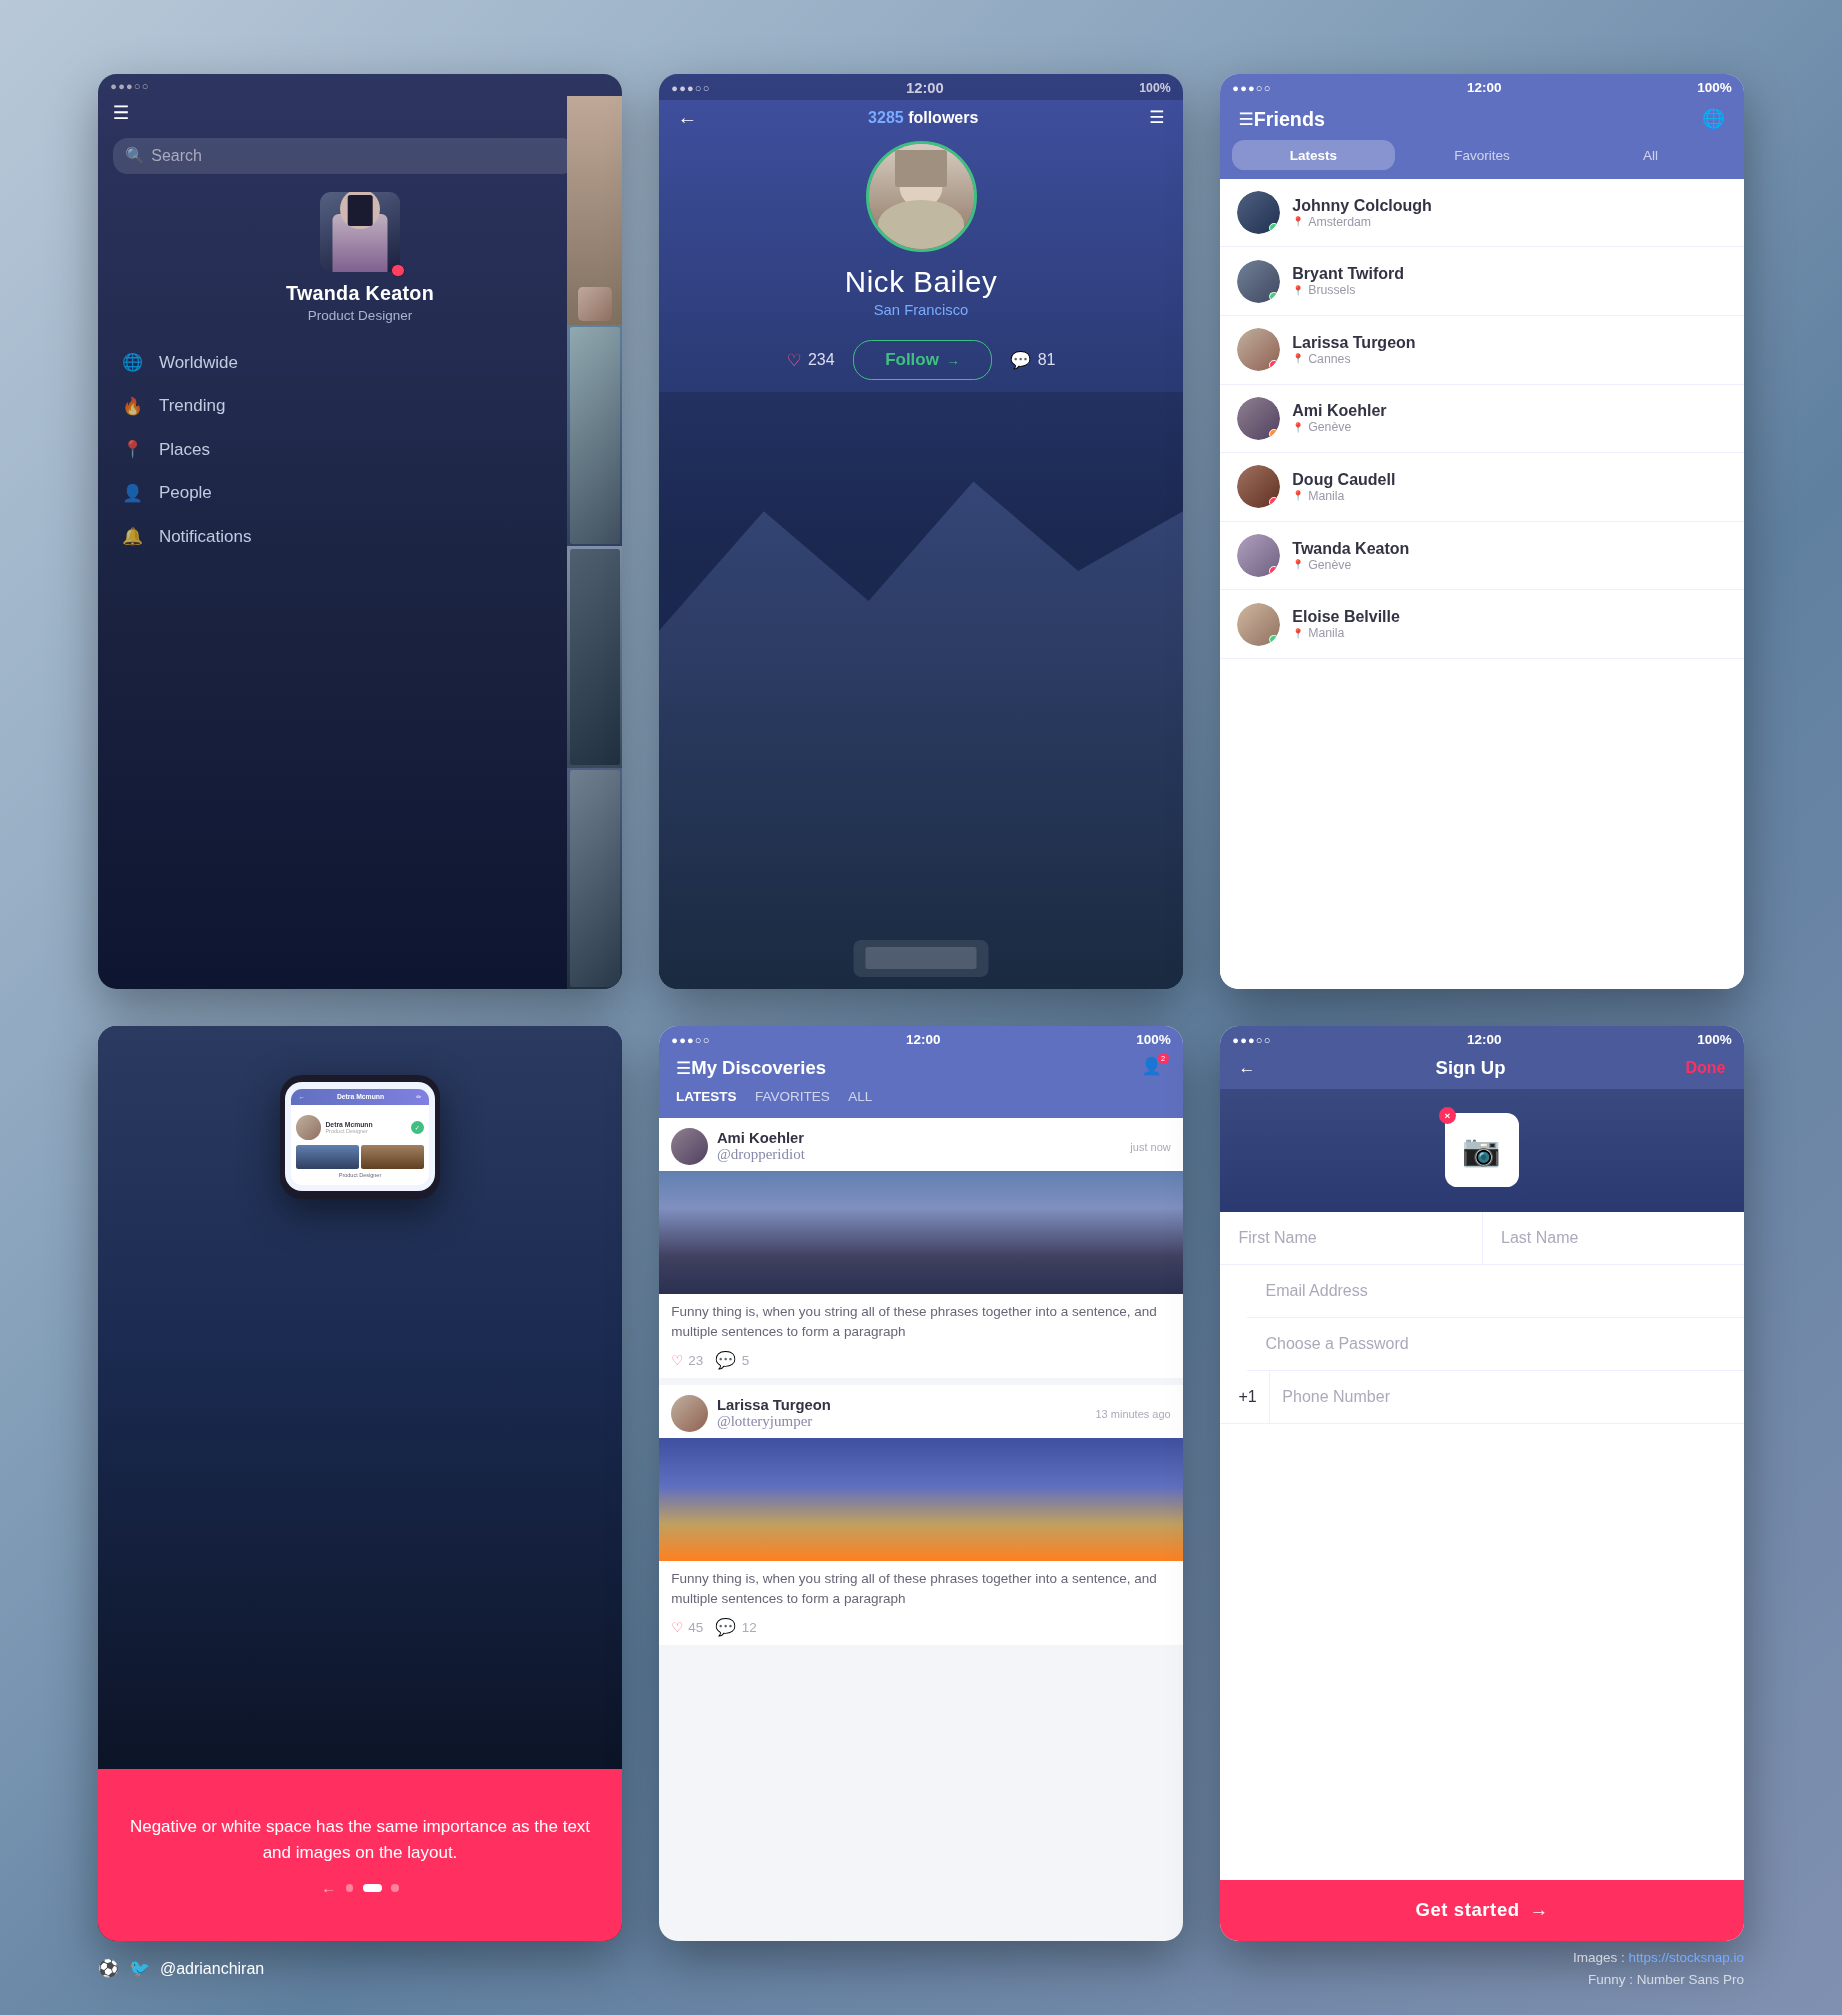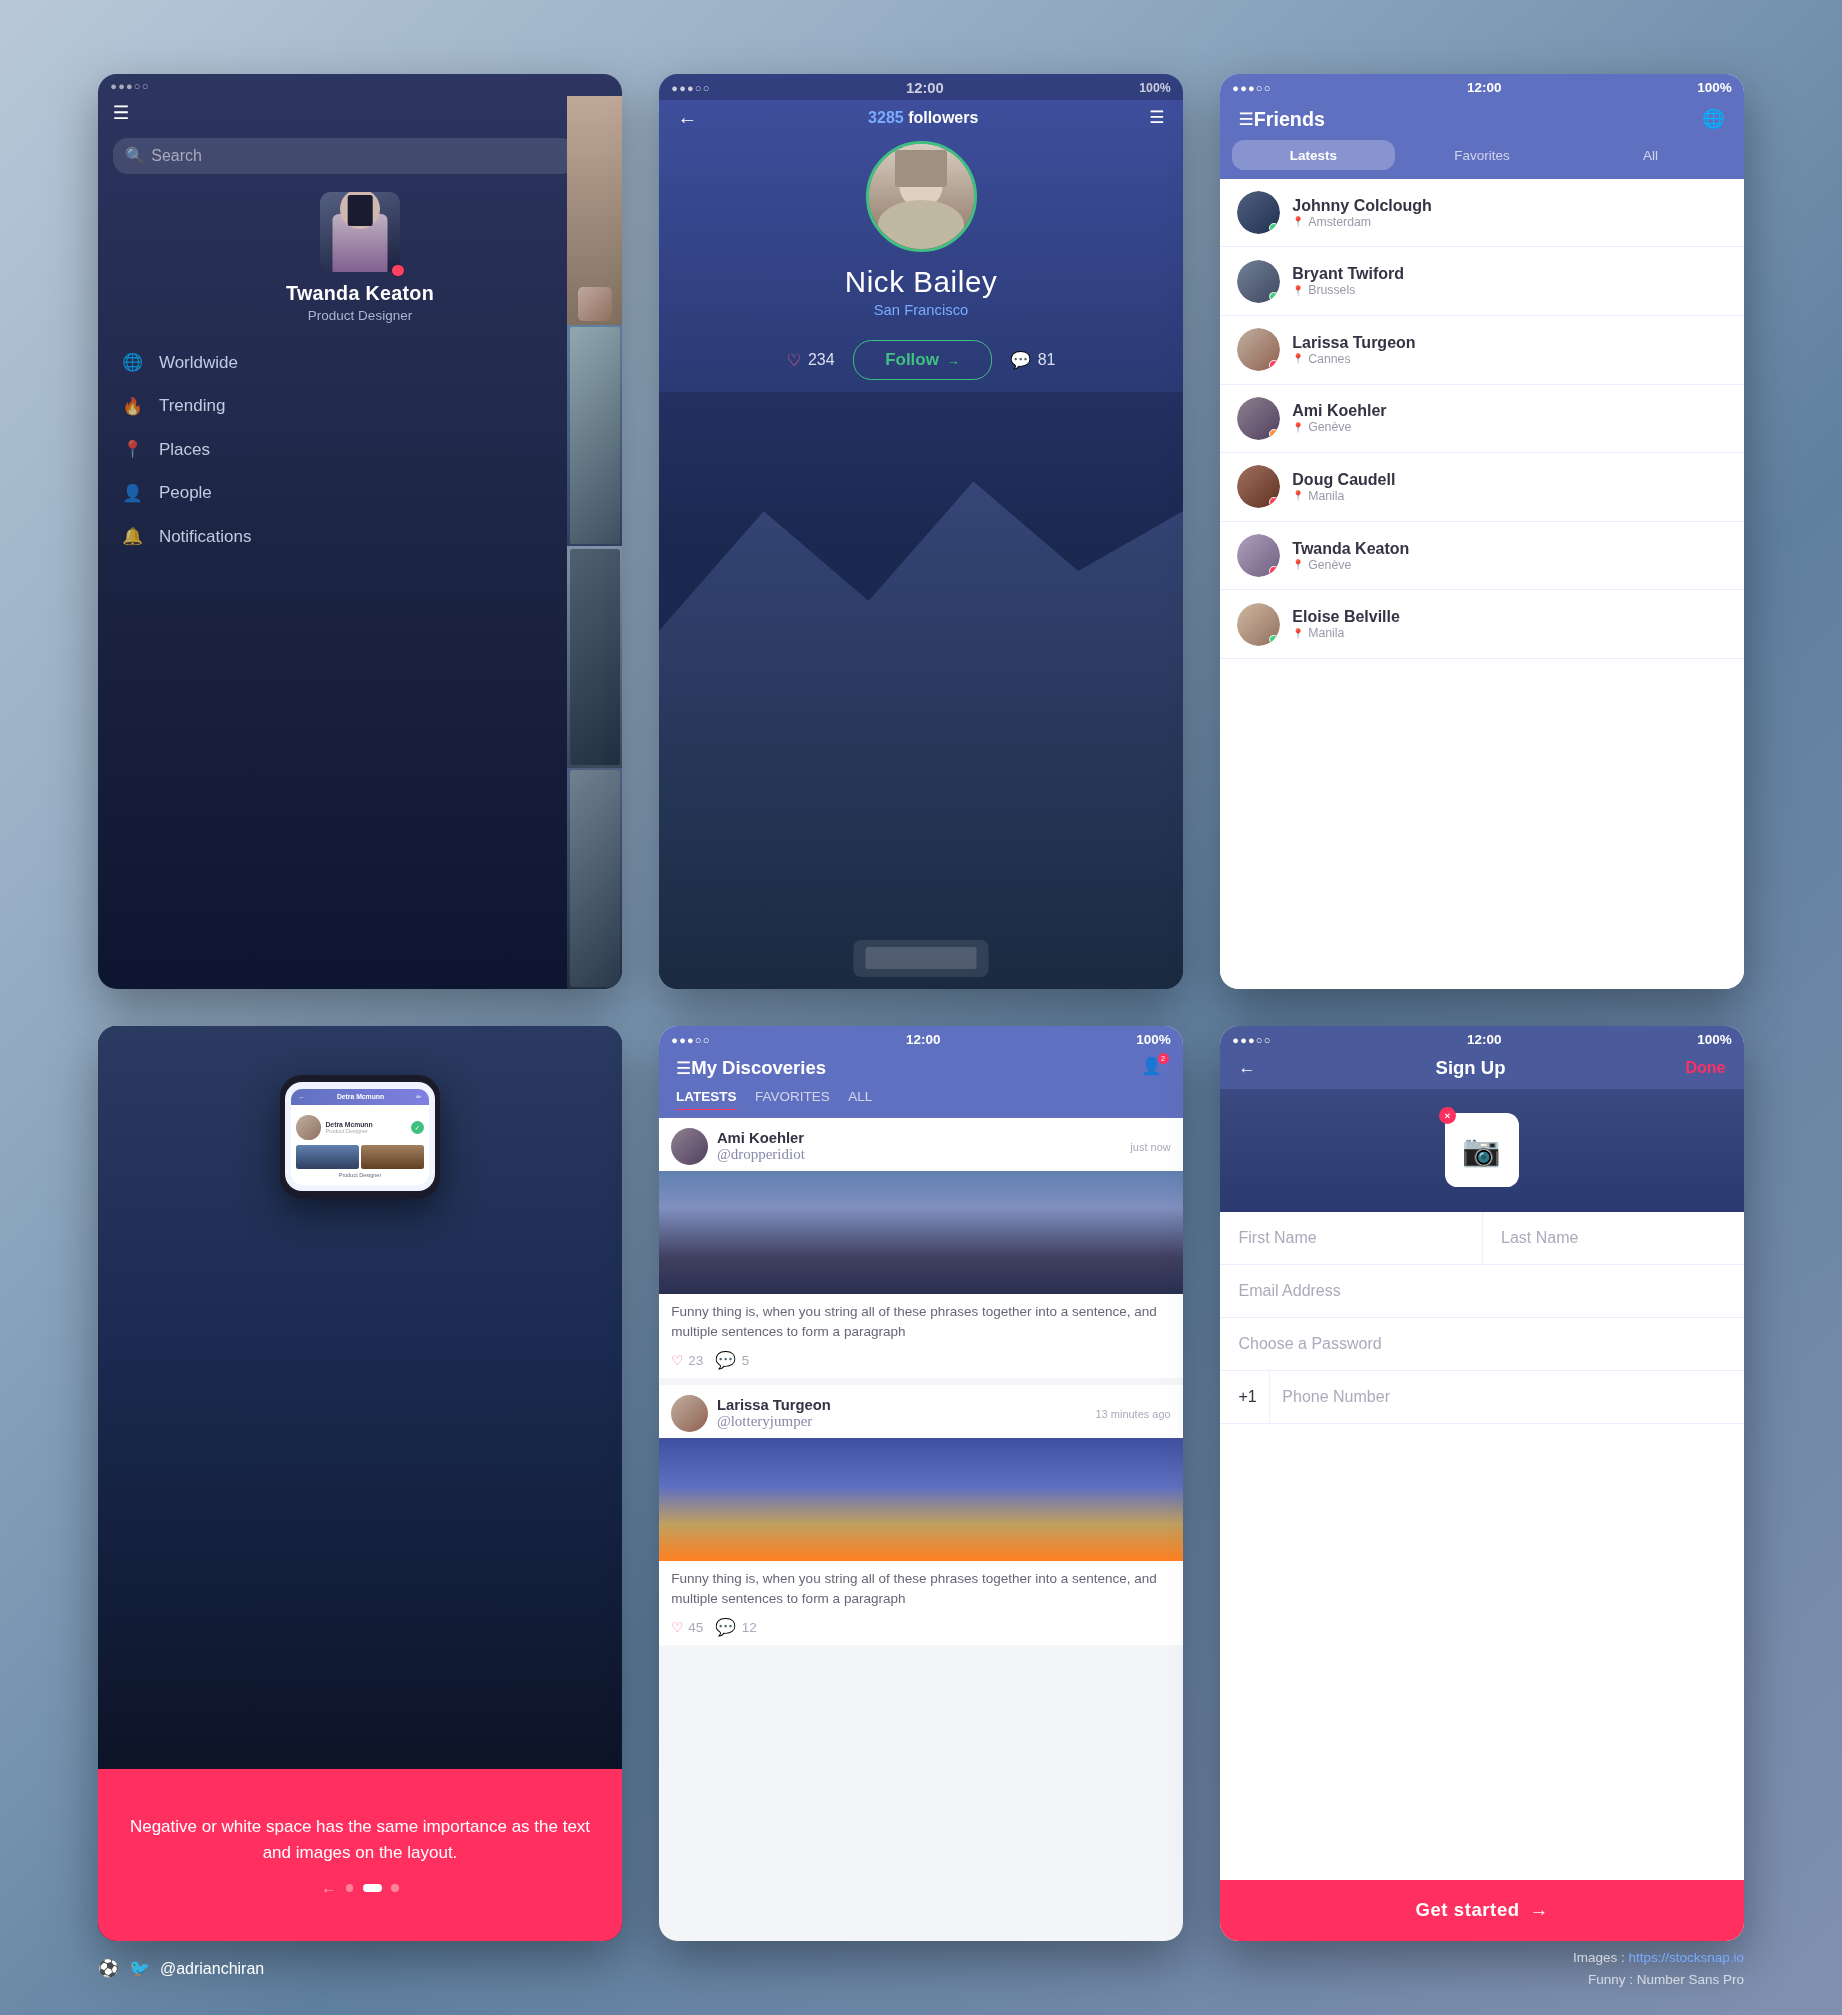--- a/index.html
+++ b/index.html
@@ -622,20 +622,21 @@
     .form-field::placeholder { color: #aab; }
     .form-field-full {
       width: 100%;
       padding: 17px 18.5px;
       font-size: 16px;
       color: #334;
       border: none;
       outline: none;
       border-bottom: 0.6px solid #eef;
       display: block;
+      margin-left: 27px;
     }
     .form-field-full::placeholder { color: #aab; }
 
     .phone-row {
       display: flex;
       align-items: center;
       border-bottom: 0.6px solid #eef;
       padding: 0 18.5px;
     }
     .phone-code {

